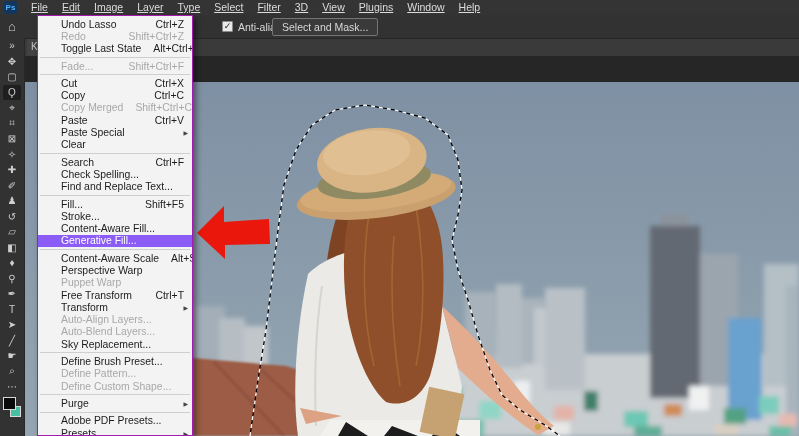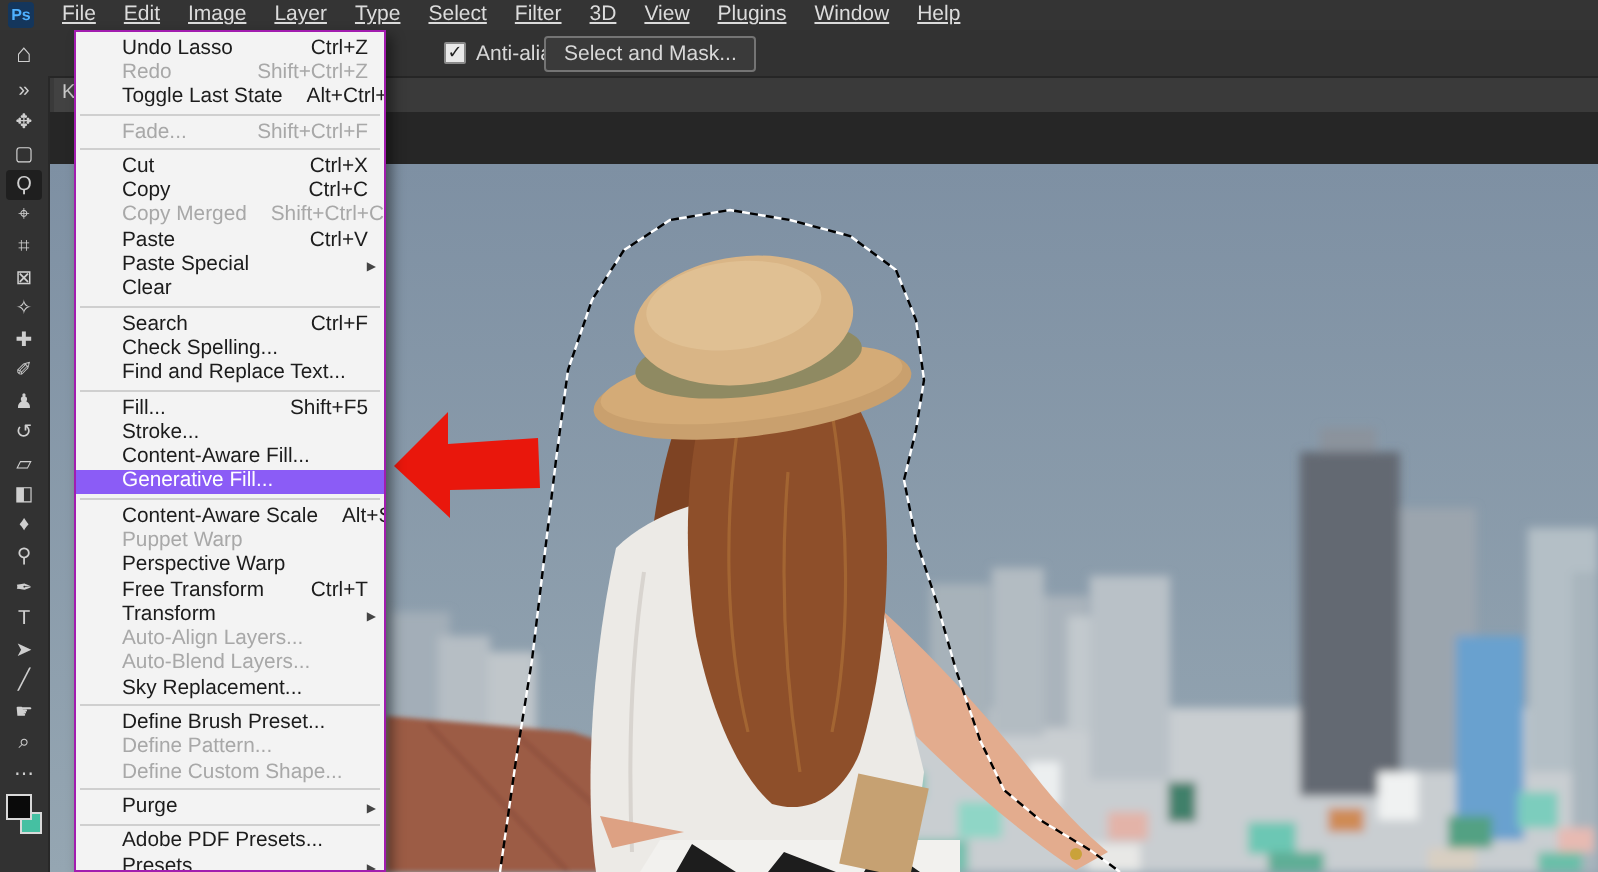--- a/index.html
+++ b/index.html
@@ -274,25 +274,25 @@
         <span>Content-Aware Fill...</span>
       </div>
       <div class="mi hl">
         <span>Generative Fill...</span>
       </div>
       <div class="sep"></div>
       <div class="mi">
         <span>Content-Aware Scale</span>
         <span class="sc">Alt+Shift+Ctrl+C</span>
       </div>
+      <div class="mi">
+        <span>Perspective Warp</span>
+      </div>
       <div class="mi disabled">
         <span>Puppet Warp</span>
-      </div>
-      <div class="mi">
-        <span>Perspective Warp</span>
       </div>
       <div class="mi">
         <span>Free Transform</span>
         <span class="sc">Ctrl+T</span>
       </div>
       <div class="mi sub">
         <span>Transform</span>
       </div>
       <div class="mi disabled">
         <span>Auto-Align Layers...</span>

